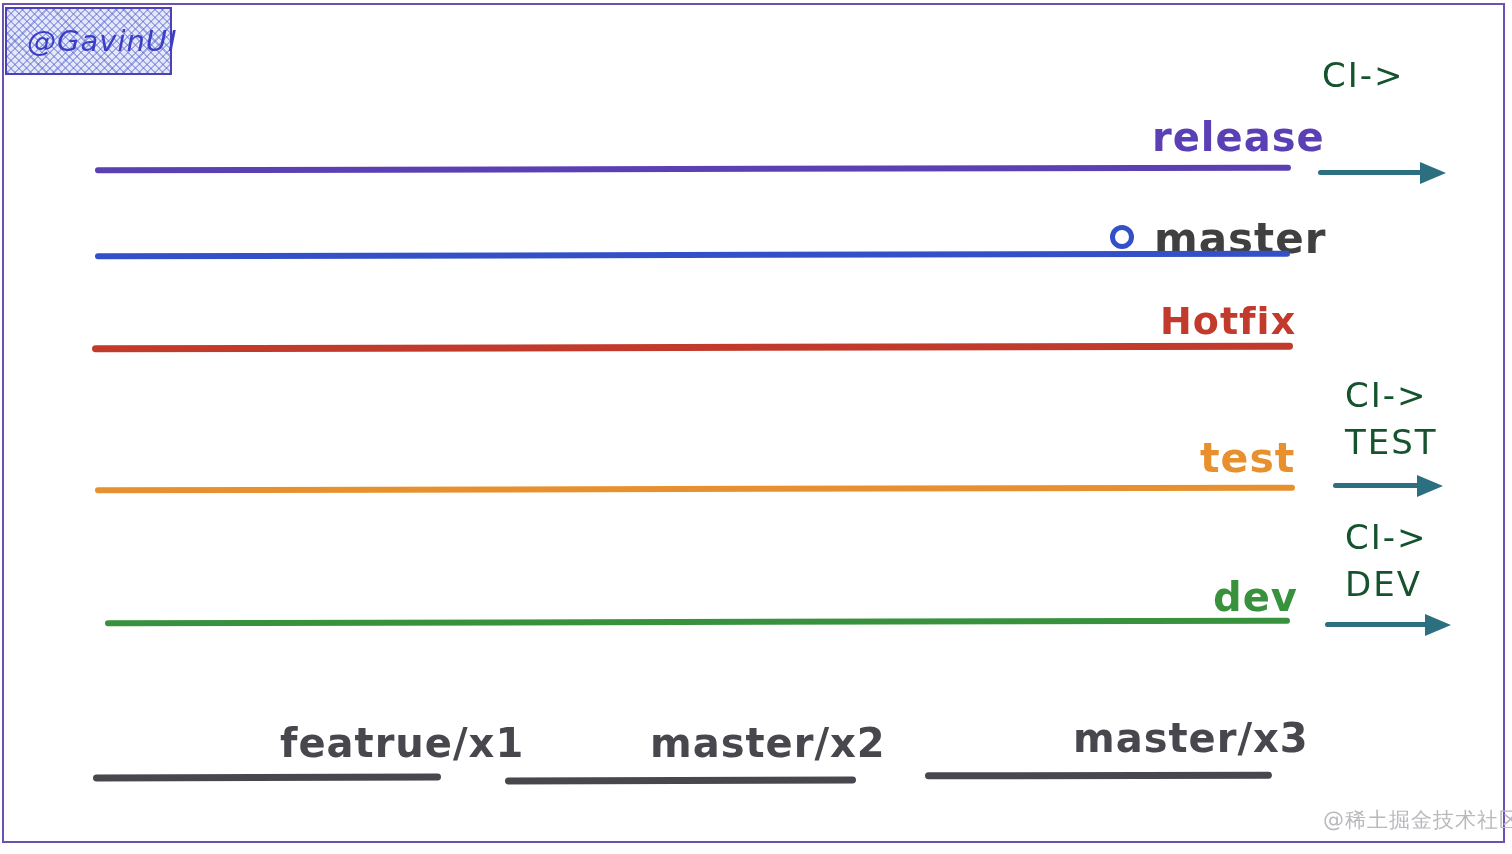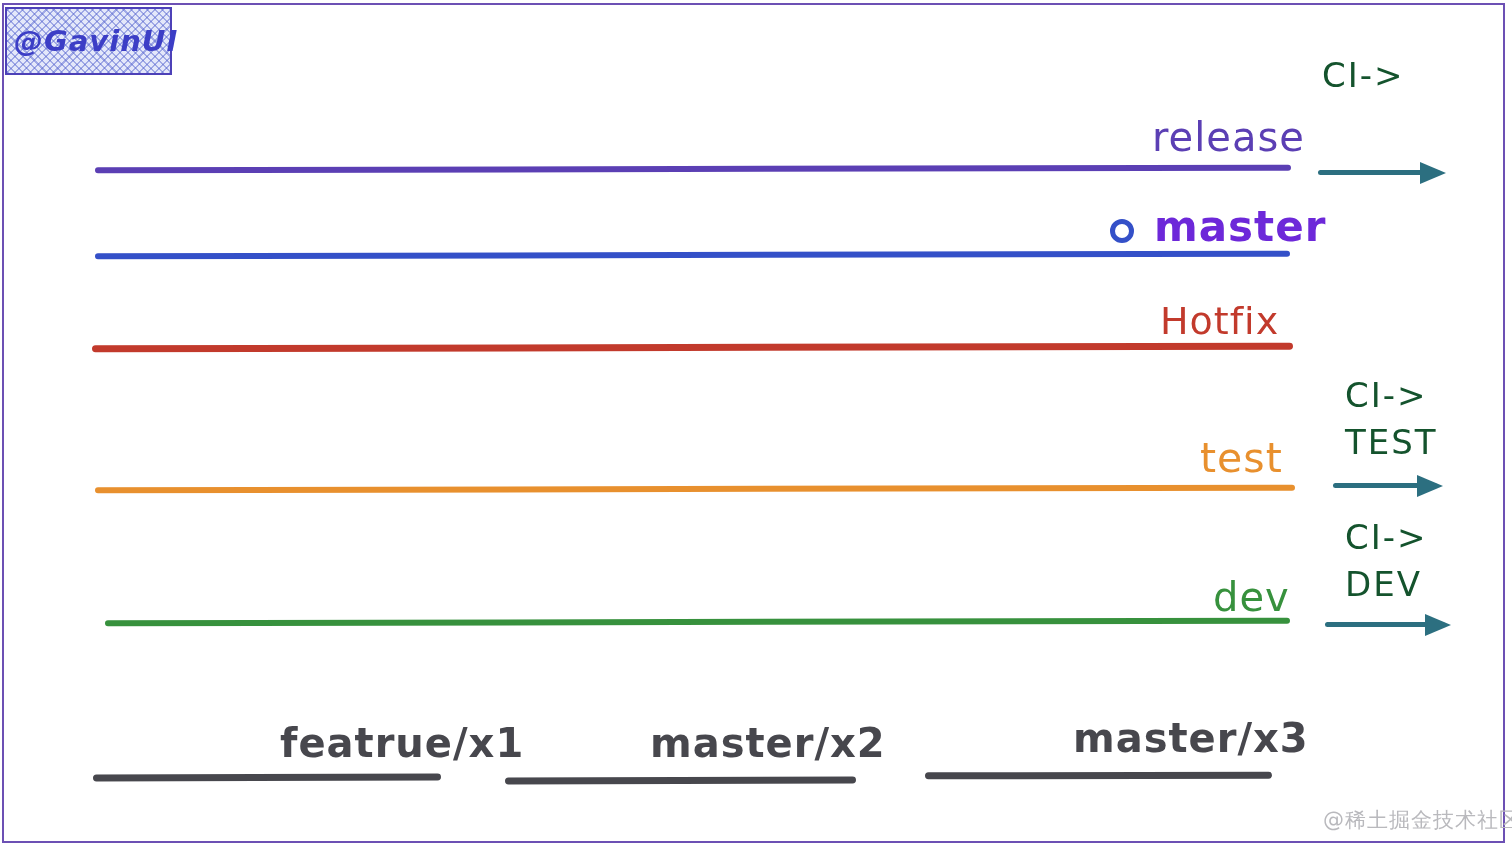--- a/index.html
+++ b/index.html
@@ -26,31 +26,31 @@
     position: absolute;
     left: 5px; top: 7px;
     width: 167px; height: 68px;
     border: 2px solid #4d41b8;
     background:
       repeating-linear-gradient(45deg,  rgba(80, 95, 205, 0.45) 0 1.5px, transparent 1.5px 5.5px),
       repeating-linear-gradient(135deg, rgba(80, 95, 205, 0.45) 0 1.5px, transparent 1.5px 5.5px),
       #e4e8fa;
     color: #3c3ec6;
     font-size: 29px;
-    font-weight: bold;
+    font-weight: normal;
     font-style: italic;
     display: flex;
     align-items: center;
-    padding-left: 7px;
+    padding-left: 20px;
     letter-spacing: 1px;
   }
 
   .branch-label {
     position: absolute;
-    font-weight: normal;
+    font-weight: bold;
     letter-spacing: 1px;
     white-space: nowrap;
   }
   .lbl-release { left: 1152px; top: 114px; font-size: 40px; color: #5b3fb4; }
   .lbl-hotfix  { left: 1160px; top: 299px; font-size: 38px; color: #c23a2c; }
   .lbl-test    { left: 1200px; top: 434px; font-size: 41px; color: #e8902e; }
   .lbl-dev     { left: 1213px; top: 574px; font-size: 40px; color: #37913d; }
 
   .master-group {
     position: absolute;
@@ -59,21 +59,21 @@
     align-items: center;
     gap: 20px;
   }
   .commit-circle {
     width: 24px; height: 24px;
     border: 5px solid #3450c8;
     border-radius: 50%;
     display: inline-block;
     margin-top: 8px;
   }
-  .lbl-master { font-size: 42px; font-weight: bold; color: #6d28d9; letter-spacing: 1px; }
+  .lbl-master { font-size: 42px; font-weight: bold; color: #404040; letter-spacing: 1px; margin-top: 12px; }
 
   .branch-line {
     position: absolute;
     border-radius: 4px;
     transform: rotate(-0.12deg);
   }
   .line-release { left: 95px;  top: 166px; width: 1196px; height: 6px; background: #5b3fb4; }
   .line-master  { left: 95px;  top: 252px; width: 1195px; height: 6px; background: #3450c8; }
   .line-hotfix  { left: 92px;  top: 344px; width: 1201px; height: 7px; background: #c23a2c; }
   .line-test    { left: 95px;  top: 486px; width: 1200px; height: 6px; background: #e8902e; }

